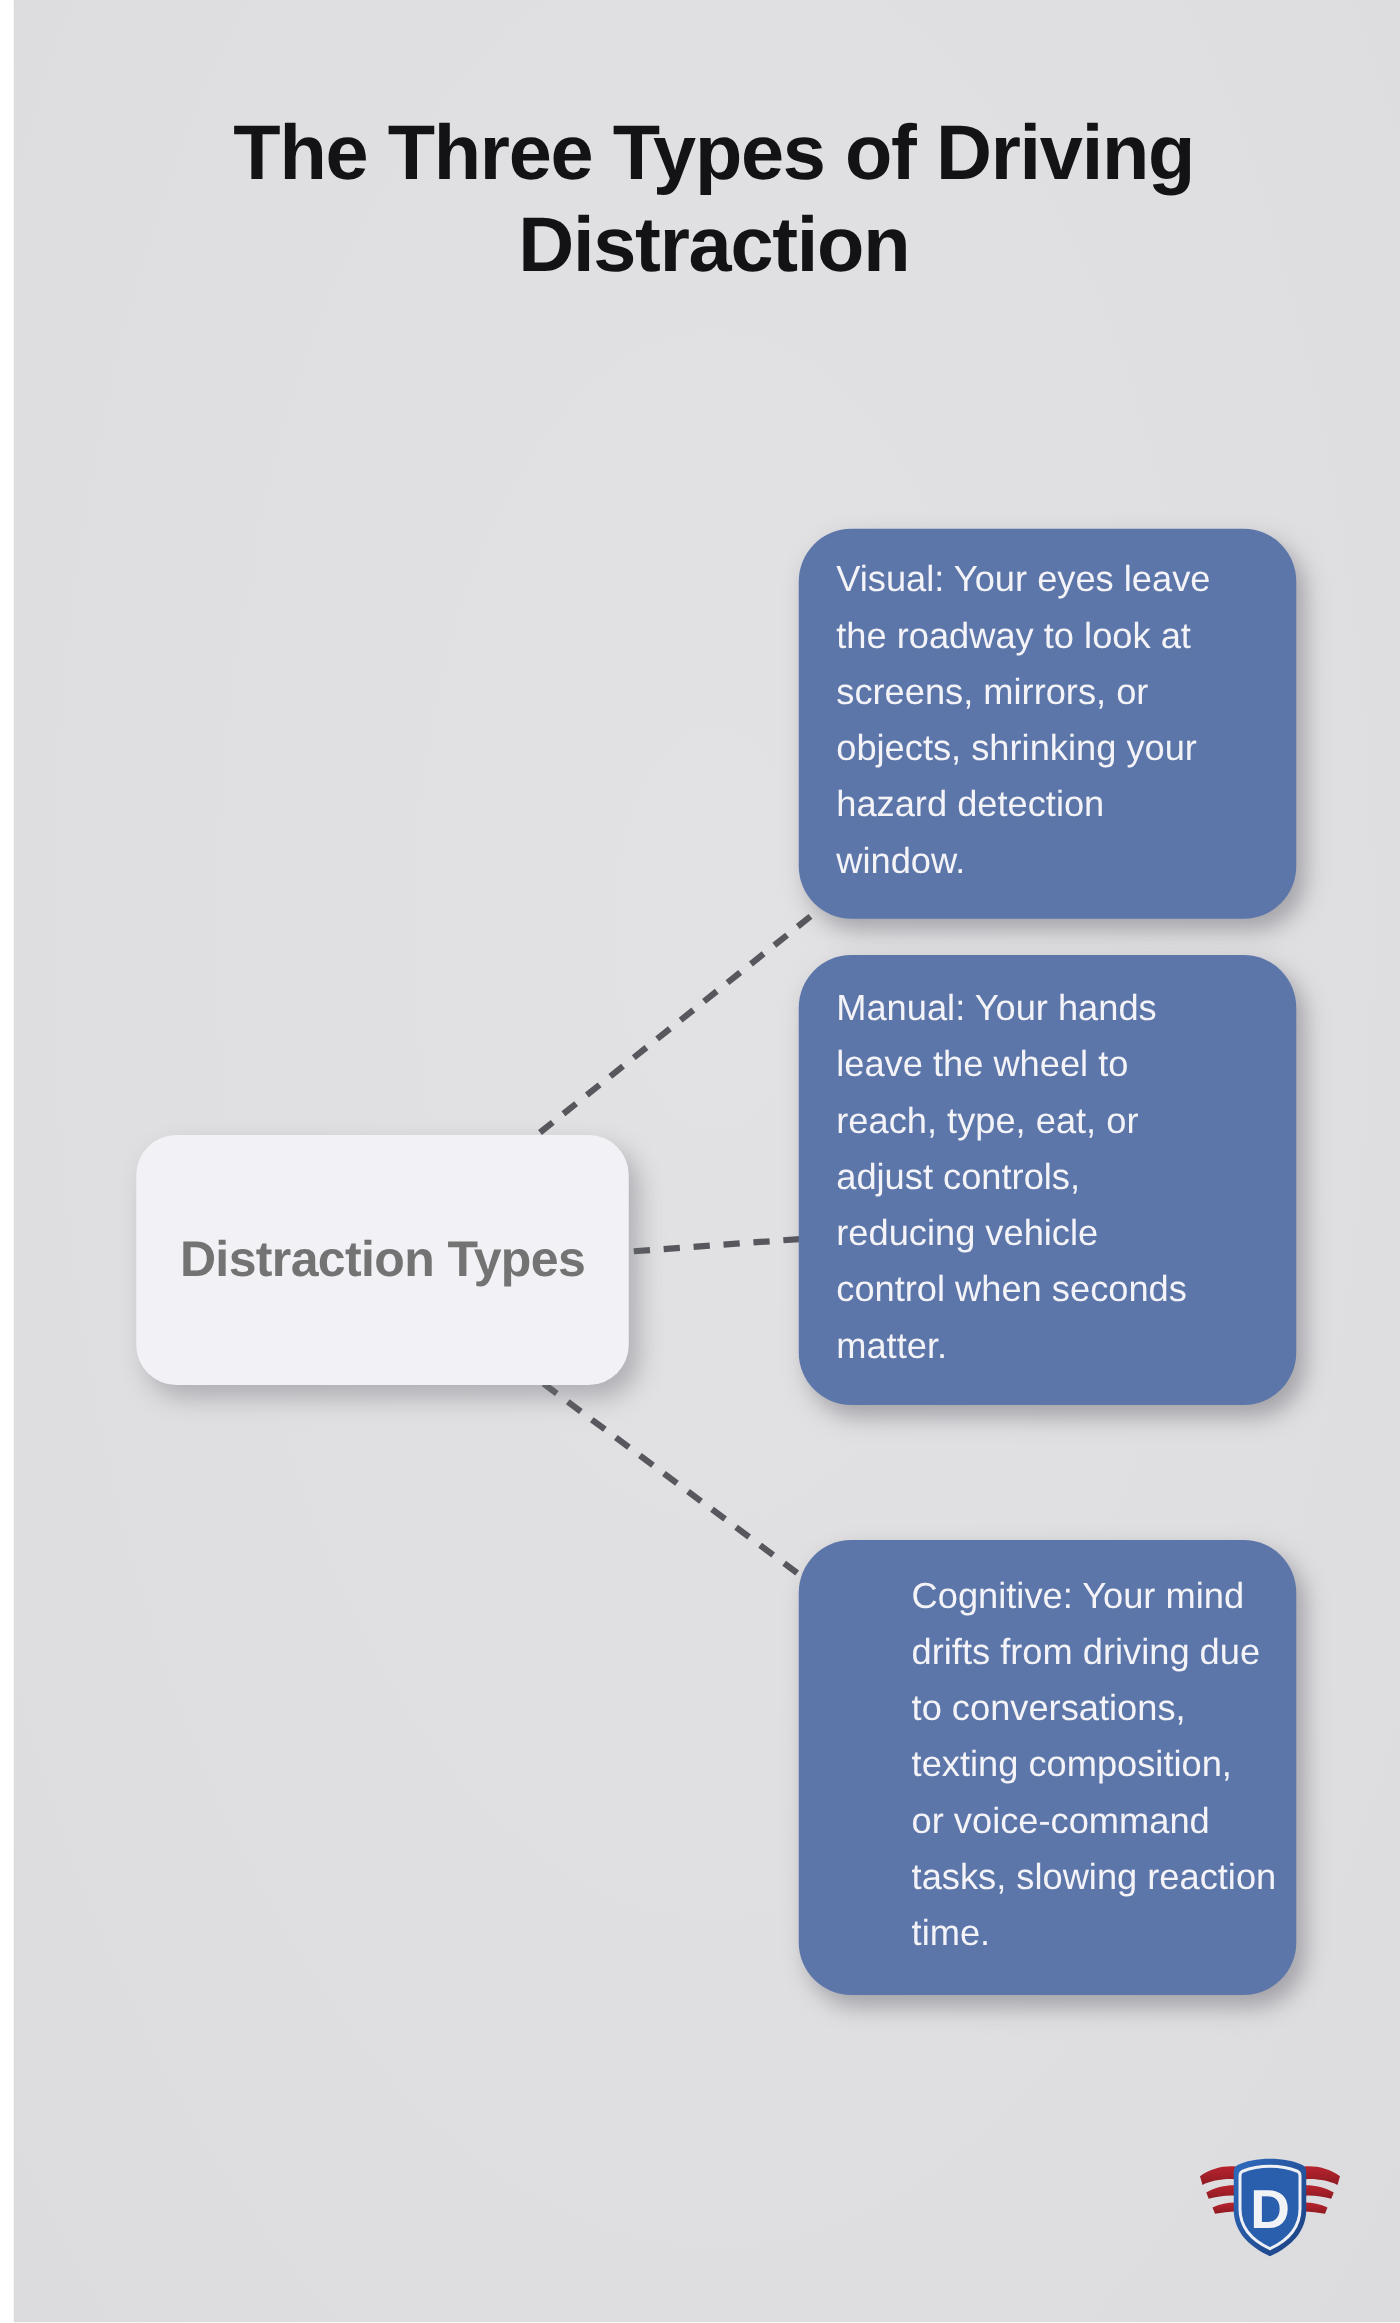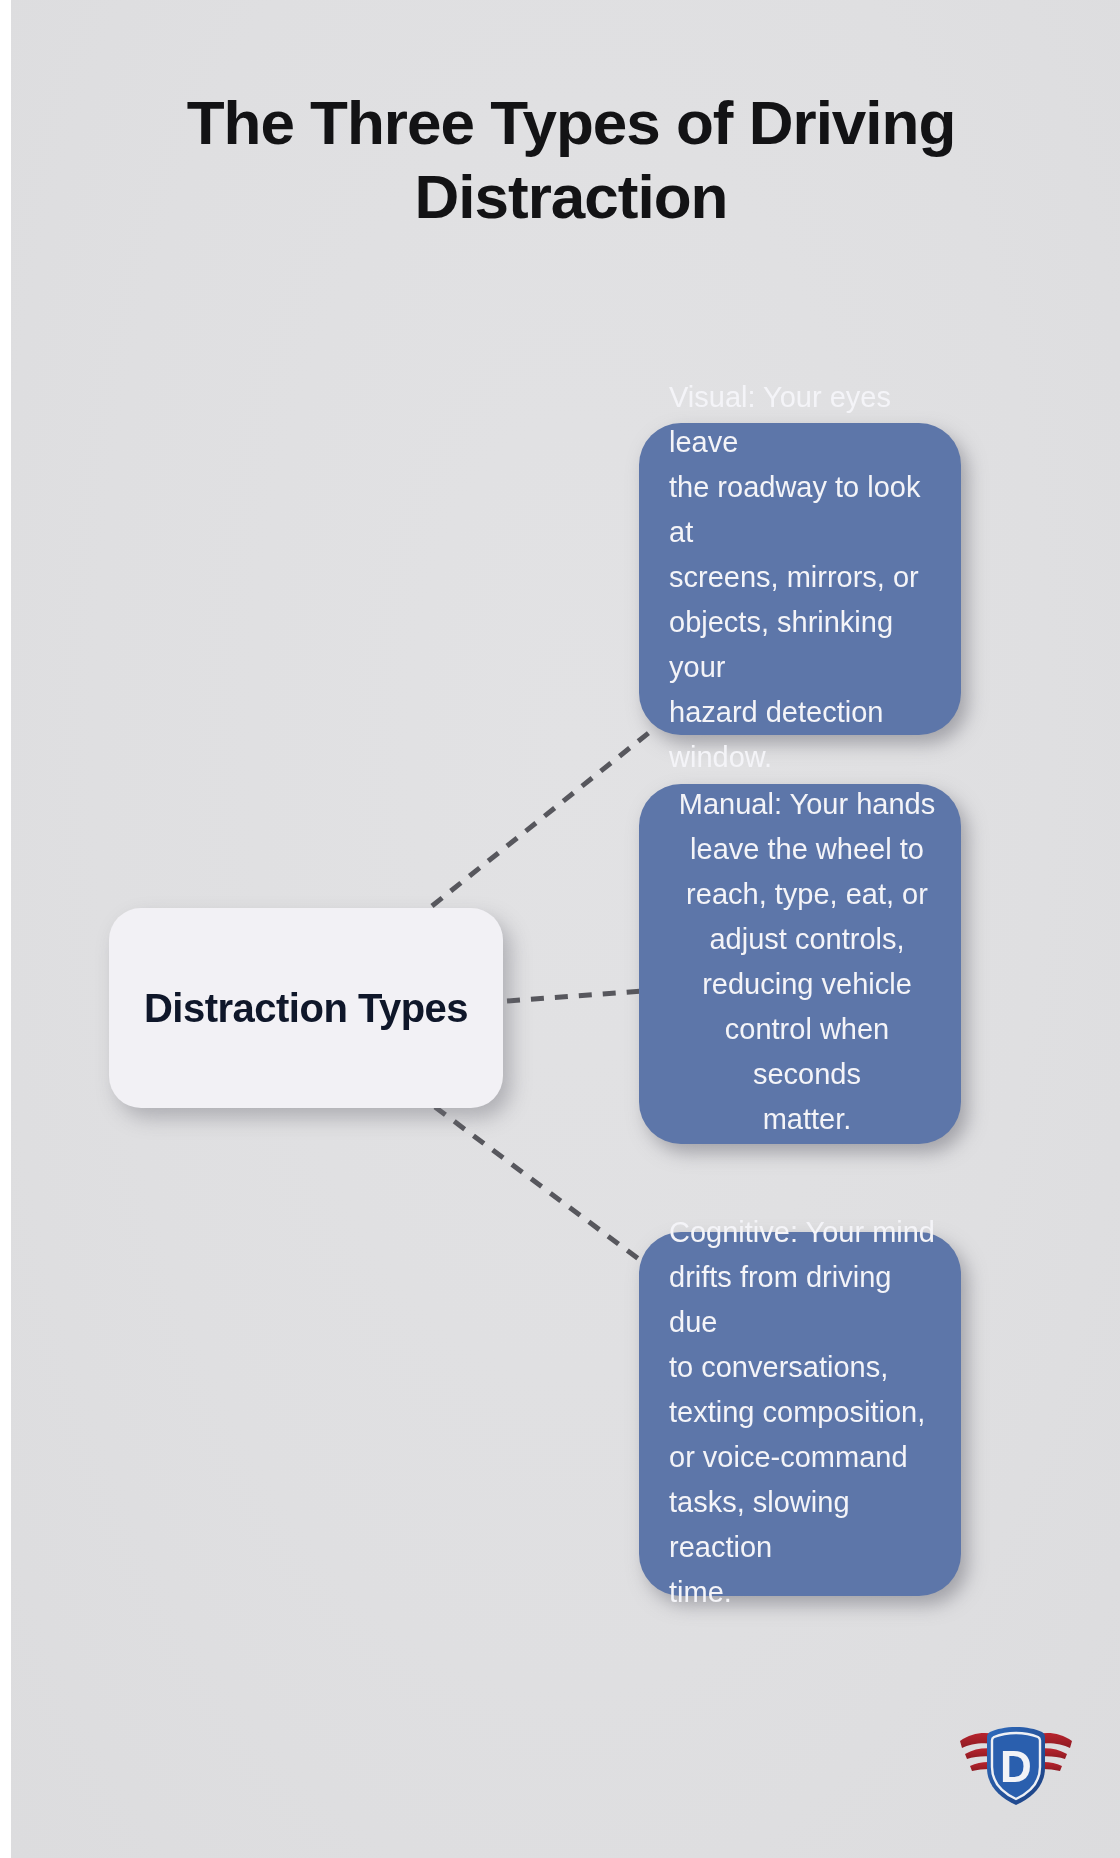--- a/index.html
+++ b/index.html
@@ -46,43 +46,43 @@
     background: #f2f1f5;
     border-radius: 32px;
     box-shadow: 8px 10px 20px rgba(115,115,125,0.45);
     display: flex;
     align-items: center;
     justify-content: center;
   }
   .center-node-label {
     font-size: 40px;
     font-weight: bold;
-    color: #0f172a;
+    color: #737373;
     letter-spacing: -0.5px;
   }
 
   .card {
     position: absolute;
     left: 628px;
-    width: 322px;
+    width: 398px;
     background: #5d76a9;
     border-radius: 42px;
     box-shadow: 7px 9px 18px rgba(104,104,114,0.5);
     display: flex;
     align-items: center;
     padding: 0 16px 4px 30px;
   }
   .card-text {
     color: #f4f4f8;
     font-size: 29px;
     line-height: 45px;
     white-space: pre-line;
   }
   .card-visual    { top: 423px;  height: 312px; }
-  .card-manual    { top: 784px;  height: 360px; text-align: center; }
+  .card-manual    { top: 764px;  height: 360px; }
   .card-cognitive { top: 1232px; height: 364px; justify-content: flex-end; }
 
   .brand-logo {
     position: absolute;
     left: 946px;
     top: 1724px;
     width: 118px;
     height: 86px;
   }
 </style>

